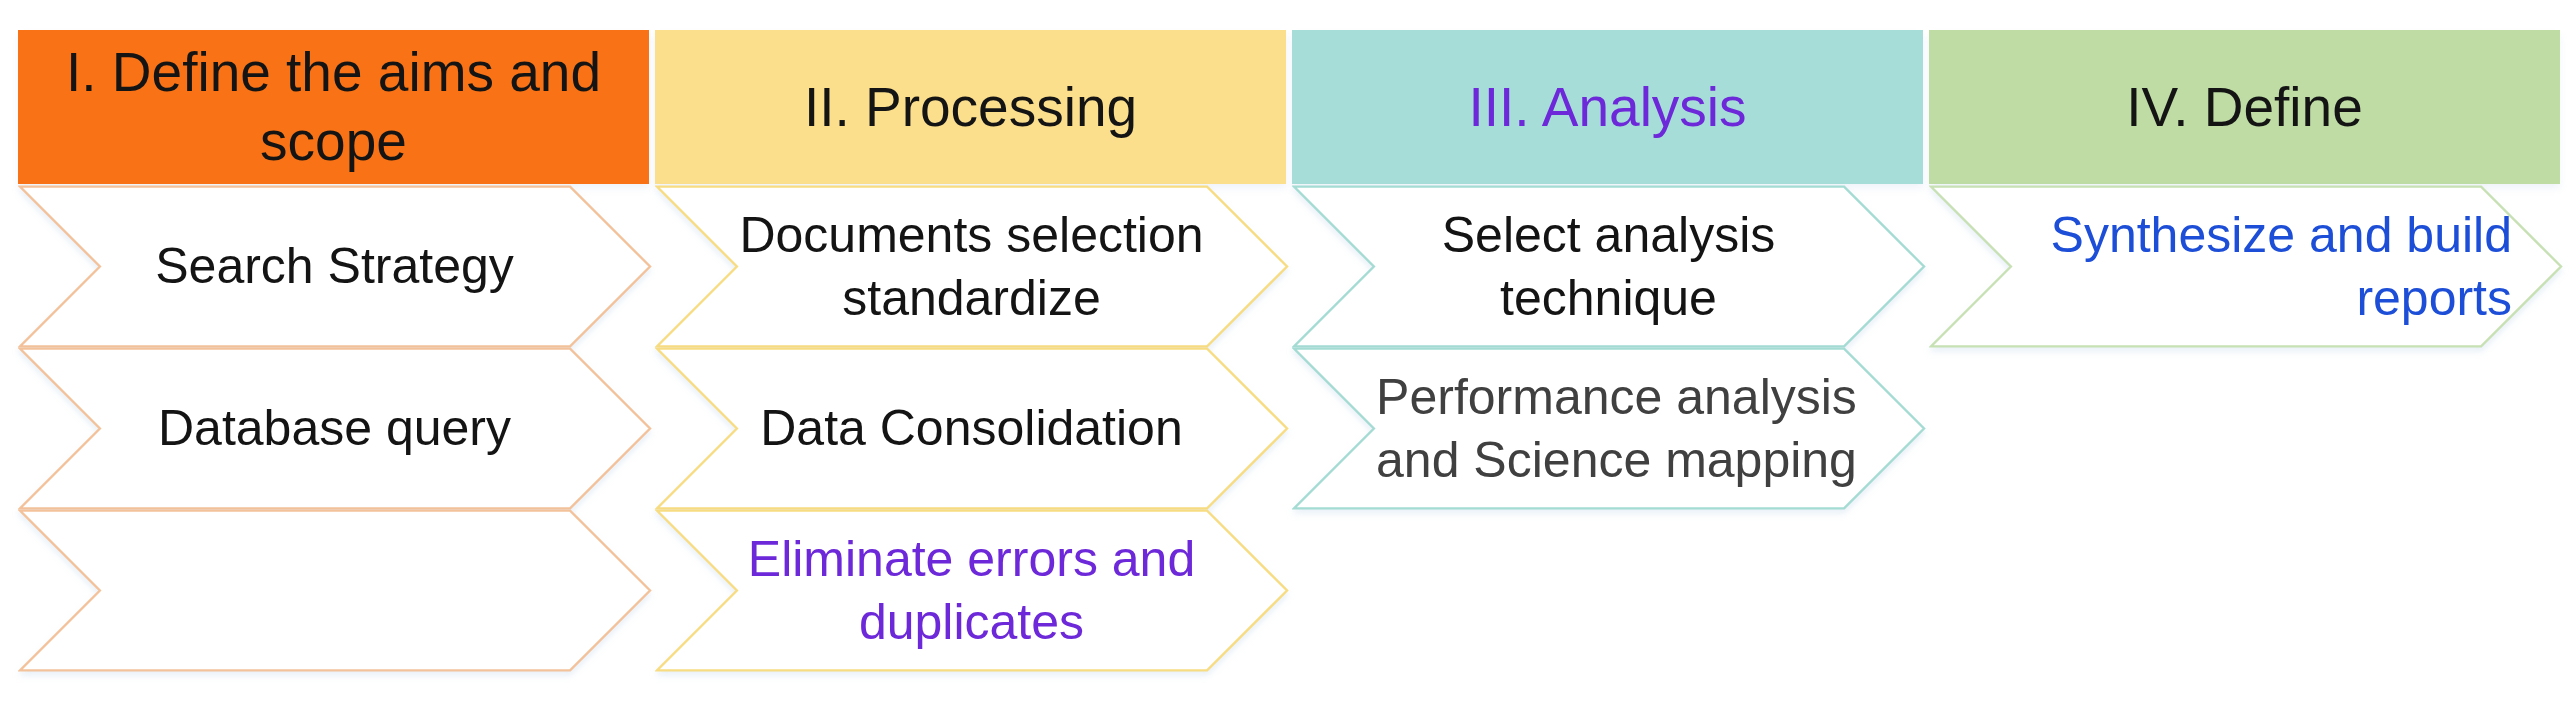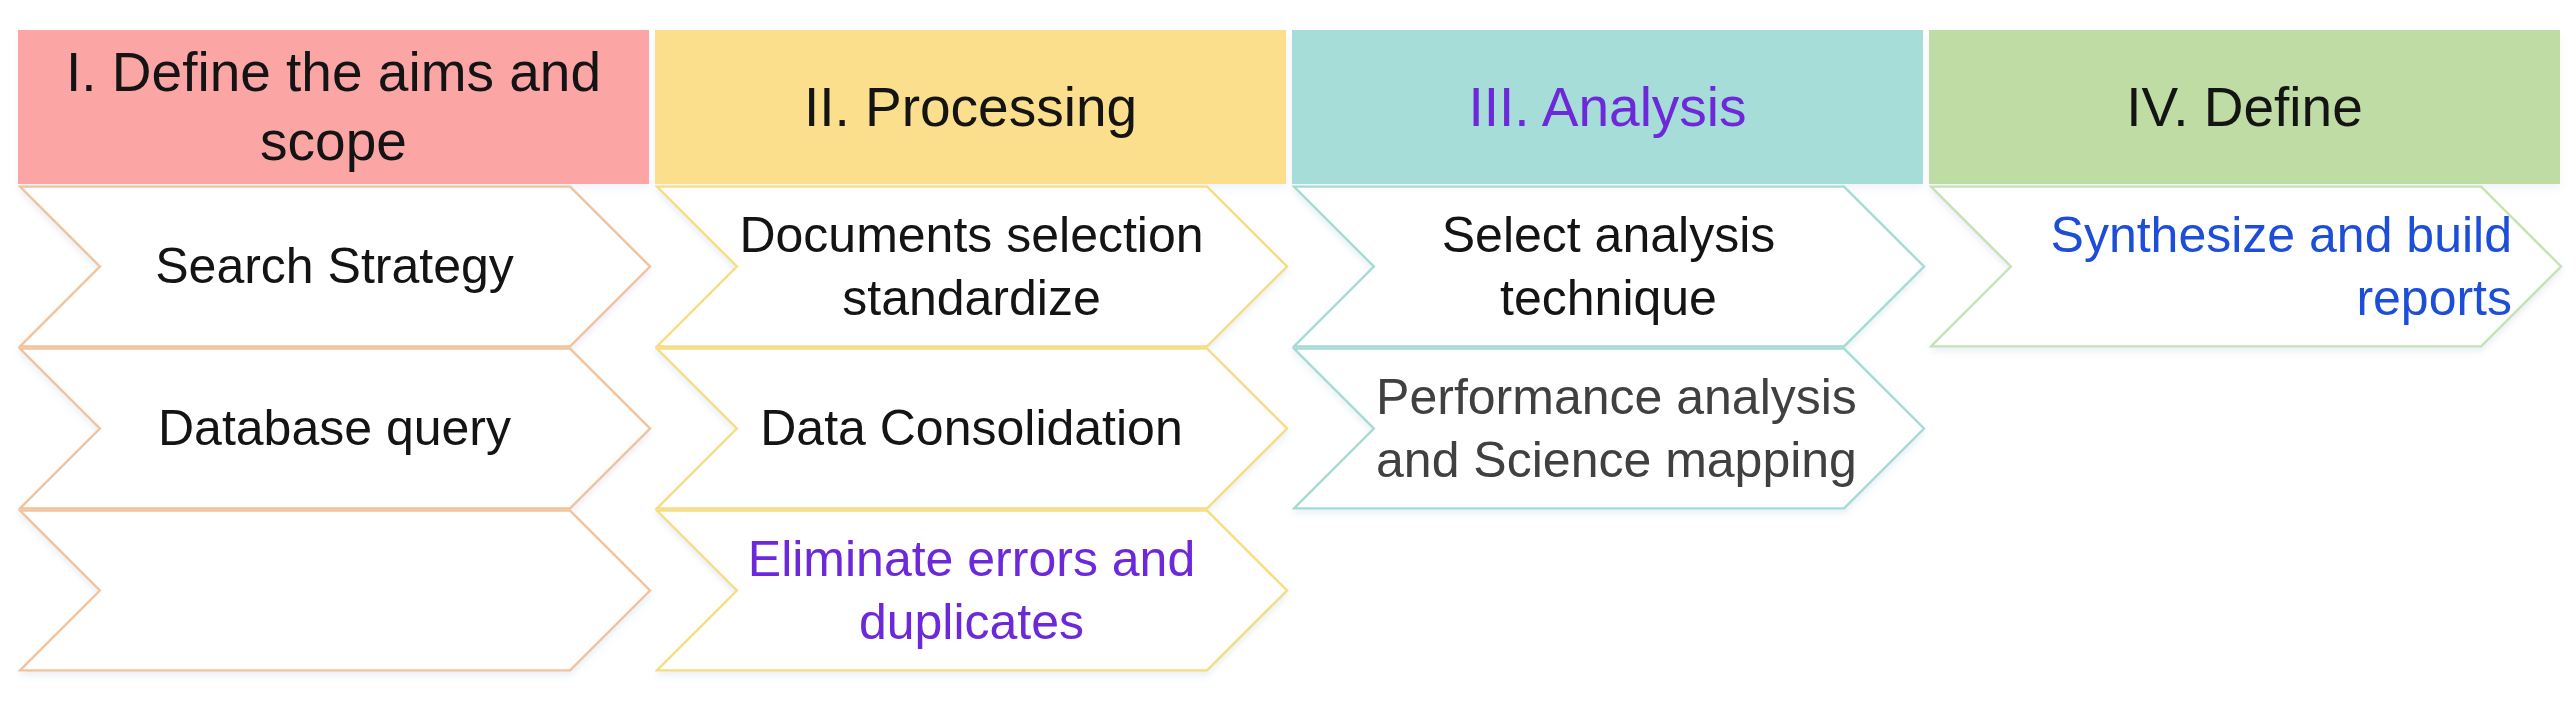--- a/index.html
+++ b/index.html
@@ -40,21 +40,21 @@
     text-align: center;
     font-size: 50px;
     line-height: 1.25;
   }
 </style>
 </head>
 <body>
 
 <div class="diagram" id="diagram" style="background: rgb(255, 255, 255);">
     <div class="stage-col" style="left: 18px;">
-      <div class="stage-header" style="width: 631px; height: 154px; background: #fca5a5; color: rgb(20, 20, 20); padding: 8px 28px; box-sizing: border-box;">I. Define the aims and scope</div>
+      <div class="stage-header" style="width: 631px; height: 154px; background: #f97316; color: rgb(20, 20, 20); padding: 8px 28px; box-sizing: border-box;">I. Define the aims and scope</div>
       <div class="step" style="top: 155px; width: 634px; height: 163px;">
         <svg viewBox="0 0 808 208" width="634" height="163">
           <polygon points="2,2 704,2 806,104 704,206 2,206 104,104" fill="#ffffff" stroke="#F3C29A" stroke-width="3"></polygon>
         </svg>
         <div class="step-label" style="left: 50px; width: 533px; color: rgb(20, 20, 20);">Search Strategy</div>
       </div>
       <div class="step" style="top: 317px; width: 634px; height: 163px;">
         <svg viewBox="0 0 808 208" width="634" height="163">
           <polygon points="2,2 704,2 806,104 704,206 2,206 104,104" fill="#ffffff" stroke="#F3C29A" stroke-width="3"></polygon>
         </svg>

